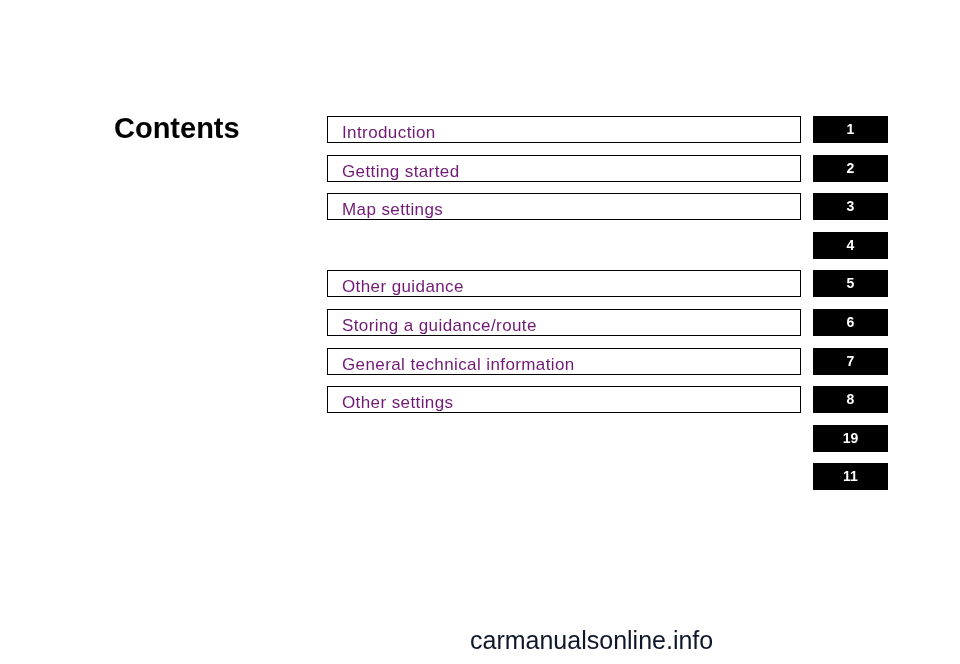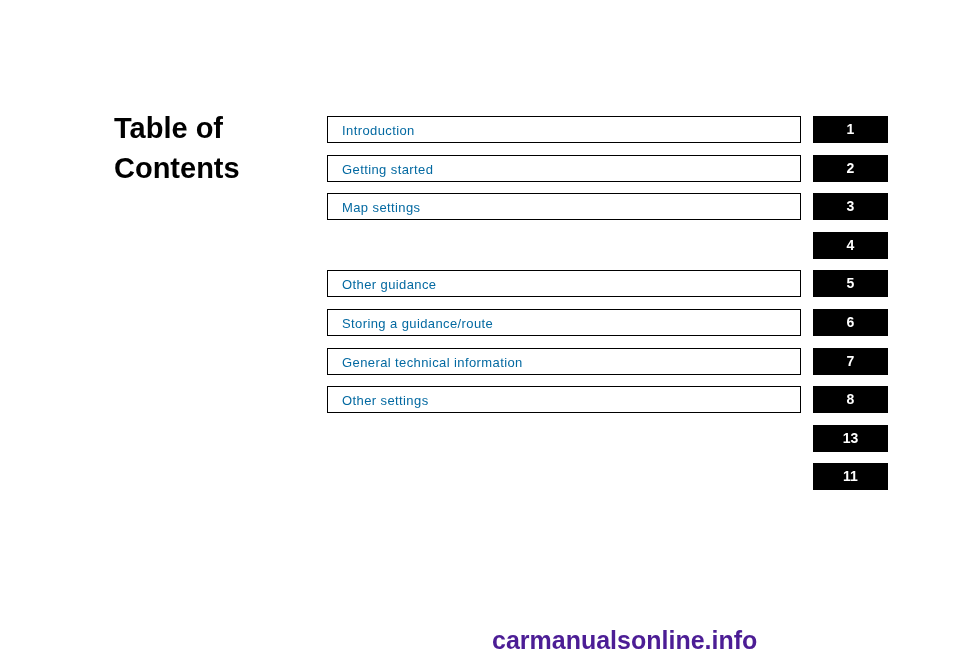--- a/index.html
+++ b/index.html
@@ -52,22 +52,22 @@
     width: 474px;
     height: 27px;
     border: 1px solid #000000;
     box-sizing: border-box;
     background: #ffffff;
   }
   .toc-entry-label {
     position: absolute;
     left: 14px;
     top: 6px;
-    font-size: 13px;
-    color: #0369a1;
+    font-size: 17px;
+    color: #701a75;
     white-space: nowrap;
     letter-spacing: 0.4px;
   }
   .toc-tab {
     position: absolute;
     left: 486px;
     top: 0px;
     width: 75px;
     height: 27px;
     background: #000000;
@@ -82,34 +82,32 @@
     text-align: center;
     color: #ffffff;
     font-size: 14px;
     font-weight: bold;
   }
   .watermark {
     position: absolute;
     left: 470px;
     top: 626px;
     font-size: 25px;
-    color: #4c1d95;
-    font-weight: bold;
+    color: #0f172a;
+    font-weight: normal;
     letter-spacing: 0px;
     white-space: nowrap;
-    margin-left: 22px;
   }
 </style>
 </head>
 <body>
 
 <div class="page">
 
   <div class="toc-title">
-    <span>Table of</span>
     <span class="line2">Contents</span>
   </div>
 
   <div class="toc-list">
 
     <div class="toc-row">
       <div class="toc-entry">
         <span class="toc-entry-label">Introduction</span>
       </div>
       <div class="toc-tab">
@@ -173,21 +171,21 @@
         <span class="toc-entry-label">Other settings</span>
       </div>
       <div class="toc-tab">
         <span class="toc-tab-number">8</span>
       </div>
     </div>
 
 
     <div class="toc-row">
       <div class="toc-tab">
-        <span class="toc-tab-number">13</span>
+        <span class="toc-tab-number">19</span>
       </div>
     </div>
 
     <div class="toc-row">
       <div class="toc-tab">
         <span class="toc-tab-number">11</span>
       </div>
     </div>
 
   </div>

